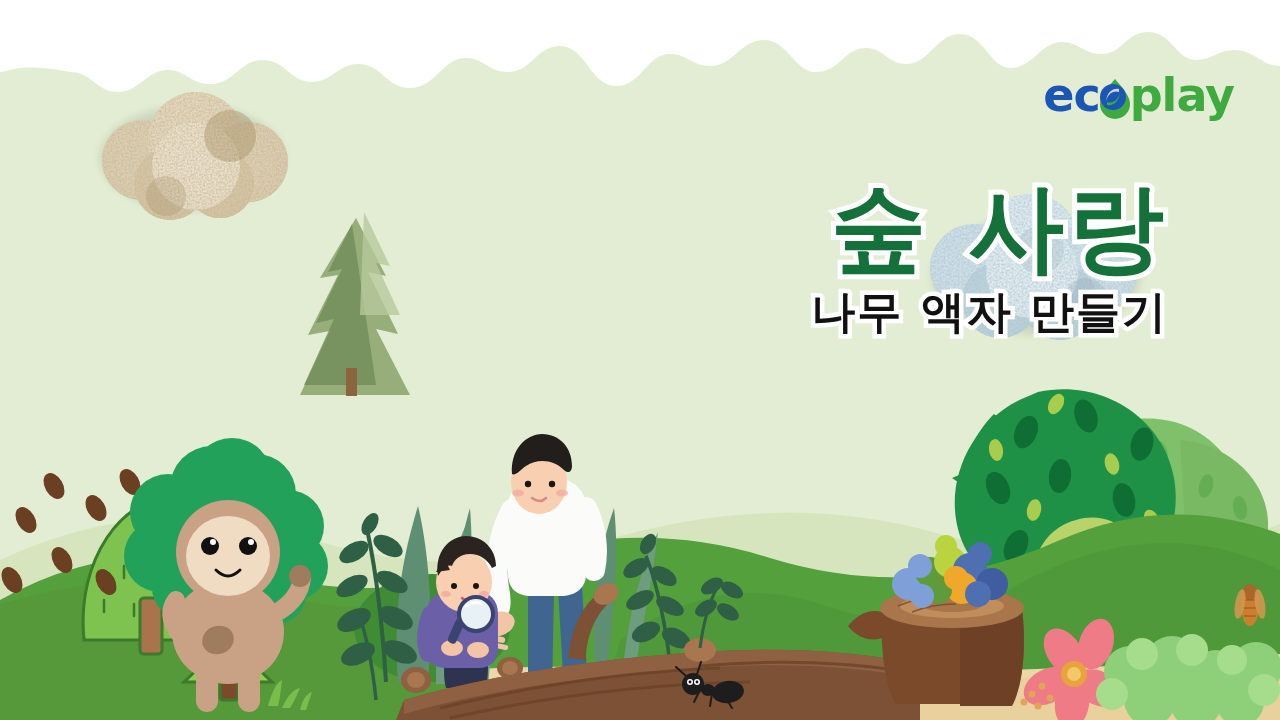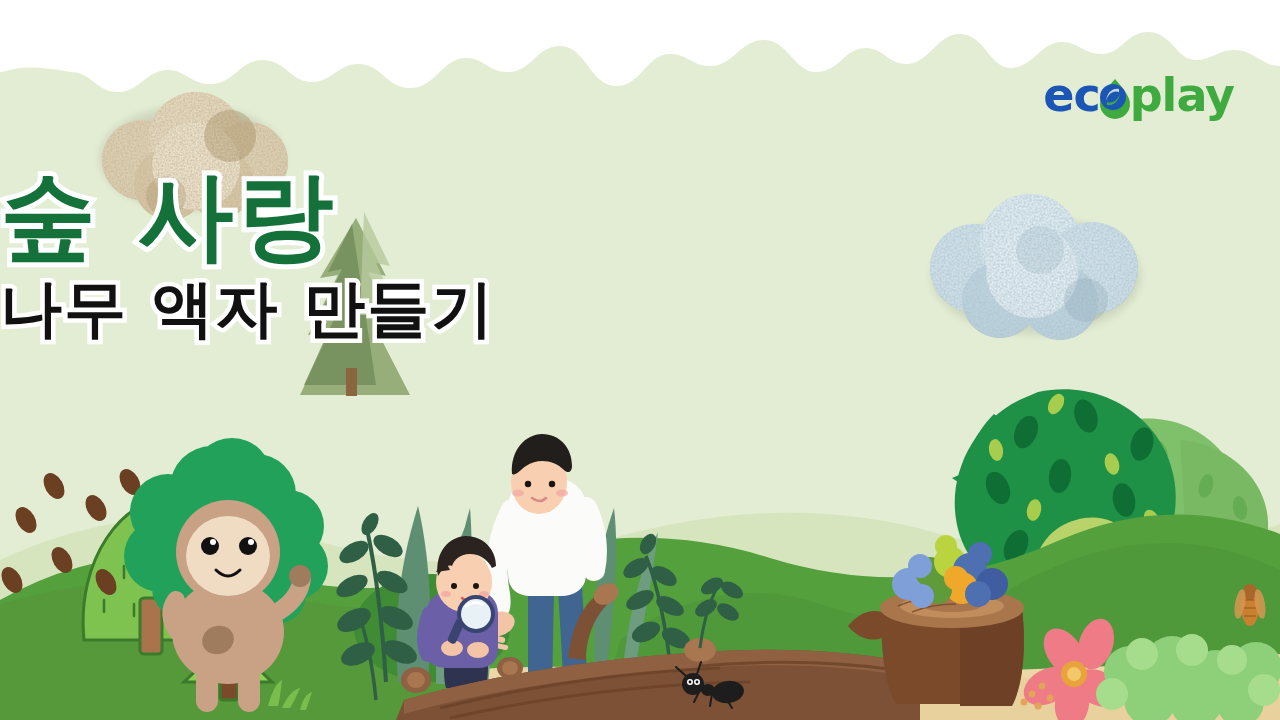--- a/index.html
+++ b/index.html
@@ -28,35 +28,35 @@
   #logo .eco { color:#1b56b5; }
   #logo .play { color:#3faa3f; }
   #logo .drop {
     display:inline-block; position:relative;
     width:34px; height:40px; vertical-align:-6px; margin:0 -2px;
   }
   #logo .drop svg { position:absolute; left:0; top:0; }
 
   
   #title-block {
-    position:absolute; left:0; top:168px; width:1168px;
-    text-align:left; pointer-events:none;
+    position:absolute; left:0; top:180px; width:1168px;
+    text-align:right; pointer-events:none;
   }
   #main-title {
     font-family:"DejaVu Sans", sans-serif;
     font-size:96px; font-weight:700; line-height:1.0;
     color:#15713a;
     -webkit-text-stroke:10px #ffffff;
     paint-order:stroke fill;
     letter-spacing:4px;
   }
   #sub-title {
     margin-top:14px;
     font-family:"DejaVu Sans", sans-serif;
-    font-size:62px; font-weight:700; line-height:1.0;
+    font-size:44px; font-weight:700; line-height:1.0;
     color:#111111;
     -webkit-text-stroke:9px #ffffff;
     paint-order:stroke fill;
     letter-spacing:2px;
   }
 </style>
 </head>
 <body>
 
 <div id="stage">

